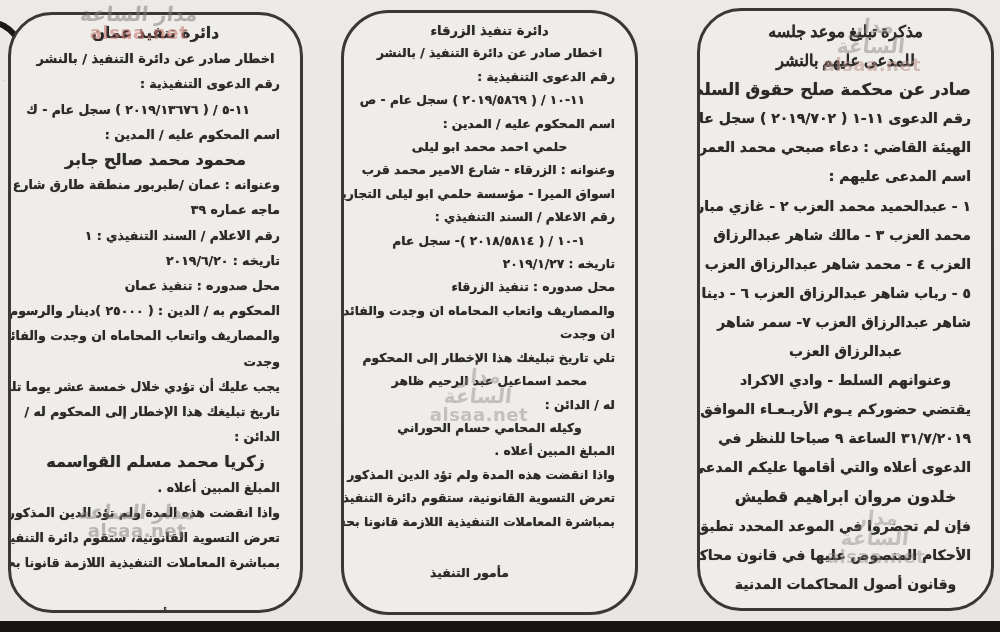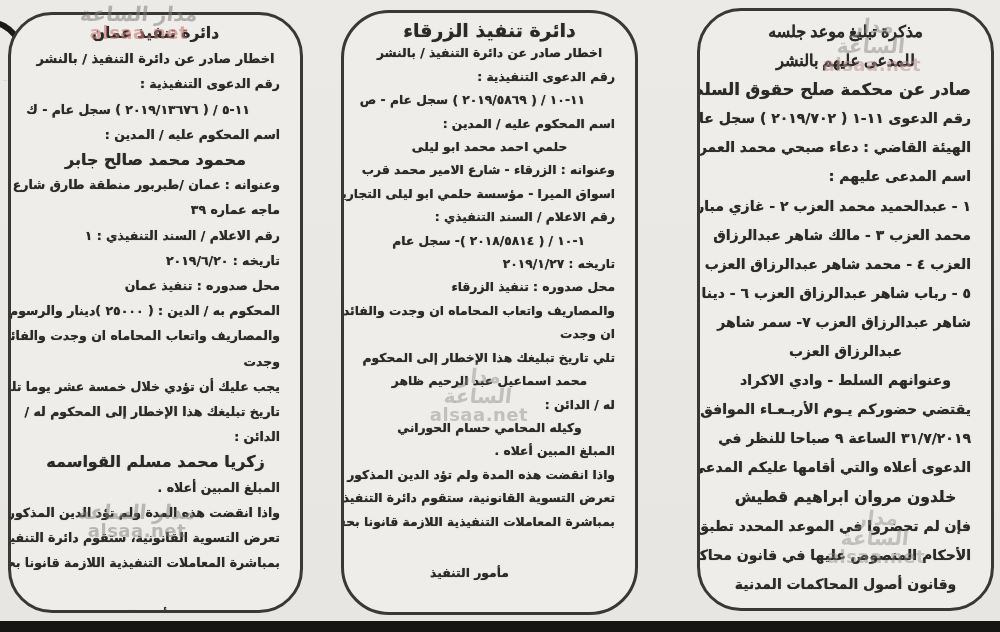--- a/index.html
+++ b/index.html
@@ -33,21 +33,21 @@
 
   .a-c {text-align:center;}
   .a-r {text-align:right;}
   .a-r2{text-align:right;padding-right:30px;}
   .a-j {text-align:justify;text-align-last:justify;}
   .a-cl{text-align:center;transform:translateX(-20px);margin-top:28px;}
 
   .title{font-size:15.5px;}
   .sub  {font-size:13px;}
   .name {font-size:16px;}
-  .col-mid  .title{font-size:19px;}
+  .col-mid  .title{font-size:13px;}
   .col-right .title {font-size:16px !important;font-family:Liberation Serif, serif;}
   .col-right .title2{font-size:16.5px !important;}
   .col-right .name  {font-size:15.5px !important;}
 
   .wm{position:absolute;text-align:center;pointer-events:none;direction:rtl;z-index:5;}
   .wm .brand{display:block;font-size:20px;font-weight:bold;transform:skewX(-6deg);line-height:20px;}
   .wm .site {display:block;font-size:18px;font-weight:bold;letter-spacing:.5px;direction:ltr;line-height:18px;}
   .wm1{left:78px;  top:4px;   width:122px;color:rgba(130,128,126,.55);}
   .wm1 .site{color:rgba(198,120,112,.60);}
   .wm2{left:816px; top:16px;  width:112px;color:rgba(140,138,136,.50);}

